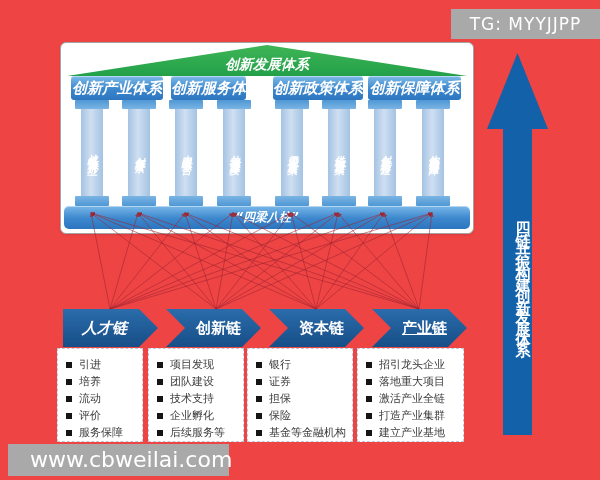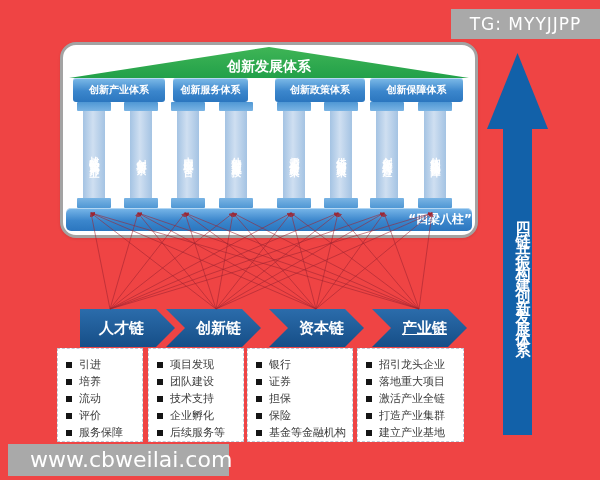--- a/index.html
+++ b/index.html
@@ -7,58 +7,58 @@
          font-family:"DejaVu Sans","Liberation Sans",sans-serif;}
 
   
   .badge{position:absolute;left:451px;top:9px;width:149px;height:30px;background:#a9a9a9;
          color:#fff;font-size:17px;line-height:30px;text-align:center;letter-spacing:1px;}
   .watermark{position:absolute;left:8px;top:444px;width:221px;height:32px;background:#a9a9a9;
          color:#fff;font-size:22px;line-height:32px;padding-left:22px;box-sizing:border-box;}
 
   
   .temple{position:absolute;left:60px;top:42px;width:412px;height:190px;background:#fff;
-          border:3px solid #a3a3a3;border-radius:16px;box-shadow:0 1px 3px rgba(0,0,0,.10);}
+          border:1px solid #a3a3a3;border-radius:6px;box-shadow:0 1px 3px rgba(0,0,0,.10);font-style:italic;}
   .roof{position:absolute;left:6px;top:2px;width:400px;height:31px;
         background:linear-gradient(180deg,#3fb556 0%,#22a049 100%);
         clip-path:polygon(50% 0,100% 100%,0 100%);}
   .roof-title{position:absolute;left:0;top:13px;width:100%;text-align:center;color:#fff;
         font-weight:bold;font-size:14px;}
   .beam{position:absolute;top:33px;height:24px;border-radius:3px;color:#fff;font-weight:bold;
-        font-size:10px;text-align:center;line-height:24px;
+        font-size:15px;text-align:center;line-height:24px;
         background:linear-gradient(180deg,#7ebbe8 0%,#3b86cc 55%,#2b76bf 100%);
         box-shadow:inset 0 1px 0 rgba(255,255,255,.45);}
   .beam.b1{left:10px;width:92px;} .beam.b2{left:110px;width:75px;}
   .beam.b3{left:212px;width:90px;} .beam.b4{left:307px;width:93px;}
 
   .pillar{position:absolute;top:57px;width:34px;height:106px;}
   .pillar .cap-top{position:absolute;left:0;top:0;width:34px;height:9px;border-radius:1px;
         background:linear-gradient(180deg,#4f97d4,#7ab4e4);}
   .pillar .cap-bot{position:absolute;left:0;top:96px;width:34px;height:10px;border-radius:1px;
         background:linear-gradient(180deg,#7ab4e4,#4f97d4);}
   .pillar .shaft{position:absolute;left:6px;top:9px;width:22px;height:87px;
         background:linear-gradient(90deg,#a4c3e3 0%,#cfdff1 45%,#a4c3e3 100%);
         display:flex;align-items:center;justify-content:center;}
   .pillar .shaft span{writing-mode:vertical-rl;text-orientation:upright;color:#fff;
         font-size:10px;font-weight:bold;letter-spacing:2px;line-height:1;}
   .p1{left:14px;} .p2{left:61px;} .p3{left:108px;} .p4{left:156px;}
   .p5{left:214px;} .p6{left:261px;} .p7{left:307px;} .p8{left:355px;}
 
   .base-beam{position:absolute;left:3px;top:163px;width:406px;height:23px;border-radius:5px;
         background:linear-gradient(180deg,#79b7e9 0%,#3b86cc 55%,#2b76bf 100%);
-        color:#fff;font-weight:bold;font-size:12px;text-align:right;line-height:23px;
+        color:#fff;font-weight:bold;font-size:12px;text-align:center;line-height:23px;
         box-shadow:inset 0 1px 0 rgba(255,255,255,.45);}
 
   
   .chev{position:absolute;top:309px;height:38px;width:95px;color:#fff;font-weight:bold;
         font-size:15px;display:flex;align-items:center;justify-content:center;
         background:linear-gradient(180deg,#2b6cab 0%,#164e87 100%);}
   .chev.flat{clip-path:polygon(0 0,80% 0,100% 50%,80% 100%,0 100%);padding-right:12px;box-sizing:border-box;}
   .chev.notch{clip-path:polygon(0 0,80% 0,100% 50%,80% 100%,0 100%,20% 50%);padding-left:10px;box-sizing:border-box;text-align:right;}
-  .c1{left:80px;} .c2{left:166px;} .c3{left:269px;} .c4{left:372px;text-decoration:underline;}
+  .c1{left:63px;font-style:italic;} .c2{left:166px;} .c3{left:269px;} .c4{left:372px;text-decoration:underline;}
 
   
   .lbox{position:absolute;top:348px;height:94px;border:1px dashed #bfcad9;box-sizing:border-box;
         padding:7px 0 0 5px;background:#fff;}
   .l1{left:57px;width:86px;} .l2{left:148px;width:96px;}
   .l3{left:247px;width:106px;} .l4{left:357px;width:107px;}
   .item{display:flex;align-items:center;height:17px;font-size:11px;color:#3a3a3a;white-space:nowrap;}
   .bullet{width:6px;height:6px;background:#151515;margin:0 7px 0 3px;flex:none;}
 
   

